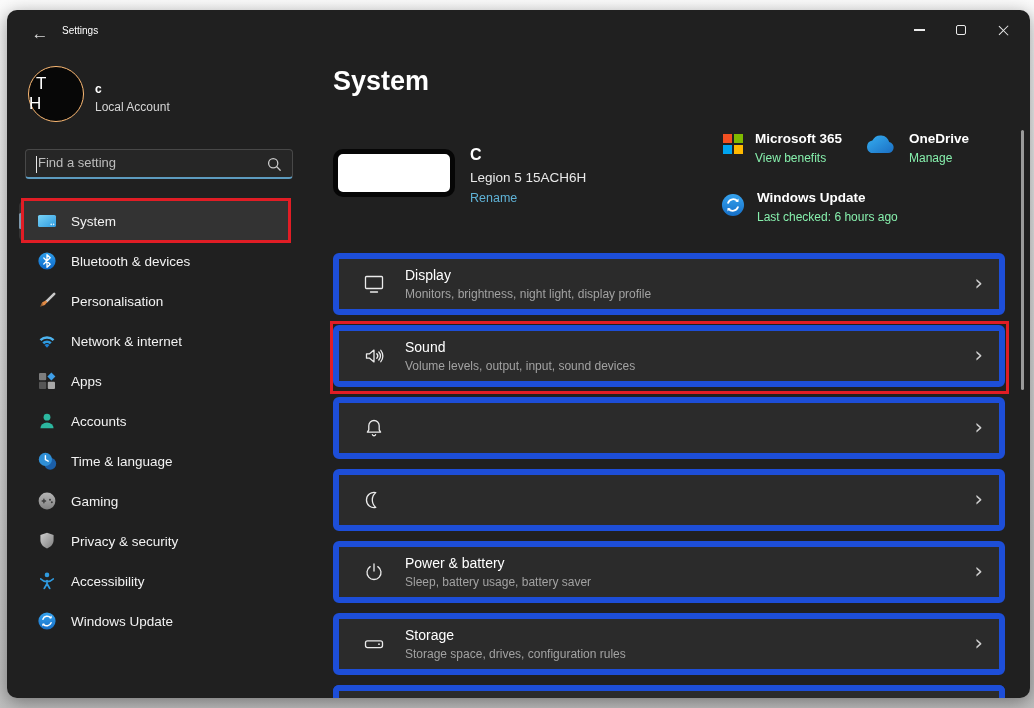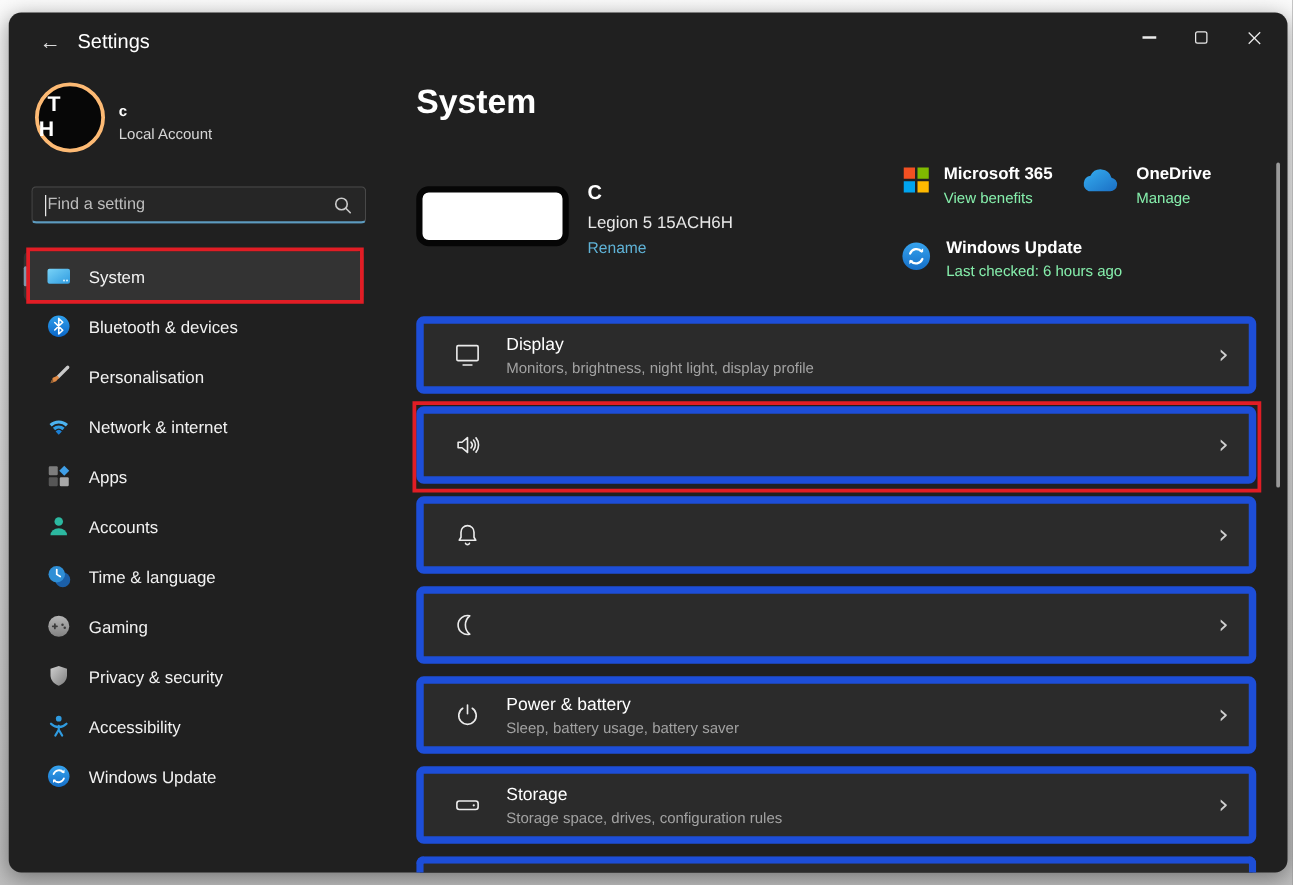--- a/index.html
+++ b/index.html
@@ -15,38 +15,38 @@
     background: #202020; border-radius: 10px; overflow: hidden;
     box-shadow: 0 4px 18px rgba(0,0,0,0.4);
   }
   
   .titlebar { position: absolute; left: 0; top: 0; width: 100%; height: 46px; }
   .back-btn {
     position: absolute; left: 16px; top: 10px; width: 34px; height: 28px;
     display: flex; align-items: center; justify-content: center;
     color: #d8d8d8; font-size: 17px; border-radius: 4px; cursor: default;
   }
-  .tb-title { position: absolute; left: 55px; top: 15px; font-size: 16px; color: #ffffff; }
+  .tb-title { position: absolute; left: 55px; top: 15px; font-size: 10px; color: #ffffff; }
   .win-controls { position: absolute; right: 6px; top: 4px; display: flex; }
   .win-btn { width: 42px; height: 32px; display: flex; align-items: center; justify-content: center; }
   .min-bar { width: 11px; height: 1.4px; background: #eaeaea; display: block; }
   .max-box { width: 10px; height: 10px; border: 1.2px solid #eaeaea; border-radius: 2px; display: block; }
   .close-x { position: relative; width: 13px; height: 13px; display: block; }
   .close-x::before, .close-x::after {
     content: ""; position: absolute; left: 6px; top: 0; width: 1.4px; height: 13px; background: #eaeaea;
   }
   .close-x::before { transform: rotate(45deg); }
   .close-x::after { transform: rotate(-45deg); }
   
   .avatar {
     position: absolute; left: 21px; top: 56px; width: 56px; height: 56px;
     background: #070707; border-radius: 50%;
     display: flex; align-items: center; justify-content: center;
-    font-weight: bold; font-size: 17px; letter-spacing: 7px; color: #ffffff;
-    text-indent: 7px; border: 3px solid #fdba74;
+    font-weight: normal; font-size: 17px; letter-spacing: 7px; color: #ffffff;
+    text-indent: 7px; border: 1px solid #fdba74;
   }
   .acct-name { position: absolute; left: 88px; top: 72px; font-size: 12px; font-weight: bold; color: #ffffff; }
   .acct-type { position: absolute; left: 88px; top: 90px; font-size: 12px; color: #d6d6d6; }
   
   .search-box {
     position: absolute; left: 18px; top: 139px; width: 268px; height: 30px;
     background: #262626; border: 1px solid #484848; border-bottom: 2px solid #5d9bbf;
     border-radius: 4px;
   }
   .search-input {
@@ -383,20 +383,24 @@
 
     <div class="srow">
       <span class="row-icon">
         <svg width="24" height="24" viewBox="0 0 24 24" fill="none" stroke="#ebebeb" stroke-width="1.3">
             <path d="M4.5 9.8v4.4h3.1l4.4 3.7V6.1L7.6 9.8H4.5z" stroke-linejoin="round"></path>
             <path d="M14.8 9.7a3.4 3.4 0 010 4.6" stroke-linecap="round"></path>
             <path d="M16.8 8a6.2 6.2 0 010 8" stroke-linecap="round"></path>
             <path d="M18.8 6.3a9 9 0 010 11.4" stroke-linecap="round"></path>
           </svg>
       </span>
+      <span class="row-text">
+        <div class="row-title">Sound</div>
+        <div class="row-sub">Volume levels, output, input, sound devices</div>
+      </span>
       <span class="row-chevron">›</span>
     </div>
 
     <div class="srow">
       <span class="row-icon">
         <svg width="24" height="24" viewBox="0 0 24 24" fill="none" stroke="#ebebeb" stroke-width="1.3">
             <path d="M12 4.5a5.2 5.2 0 015.2 5.2v4.1l1.4 2.4H5.4l1.4-2.4V9.7A5.2 5.2 0 0112 4.5z" stroke-linejoin="round"></path>
             <path d="M10.4 18.6a1.7 1.7 0 003.2 0" stroke-linecap="round"></path>
           </svg>
       </span>

